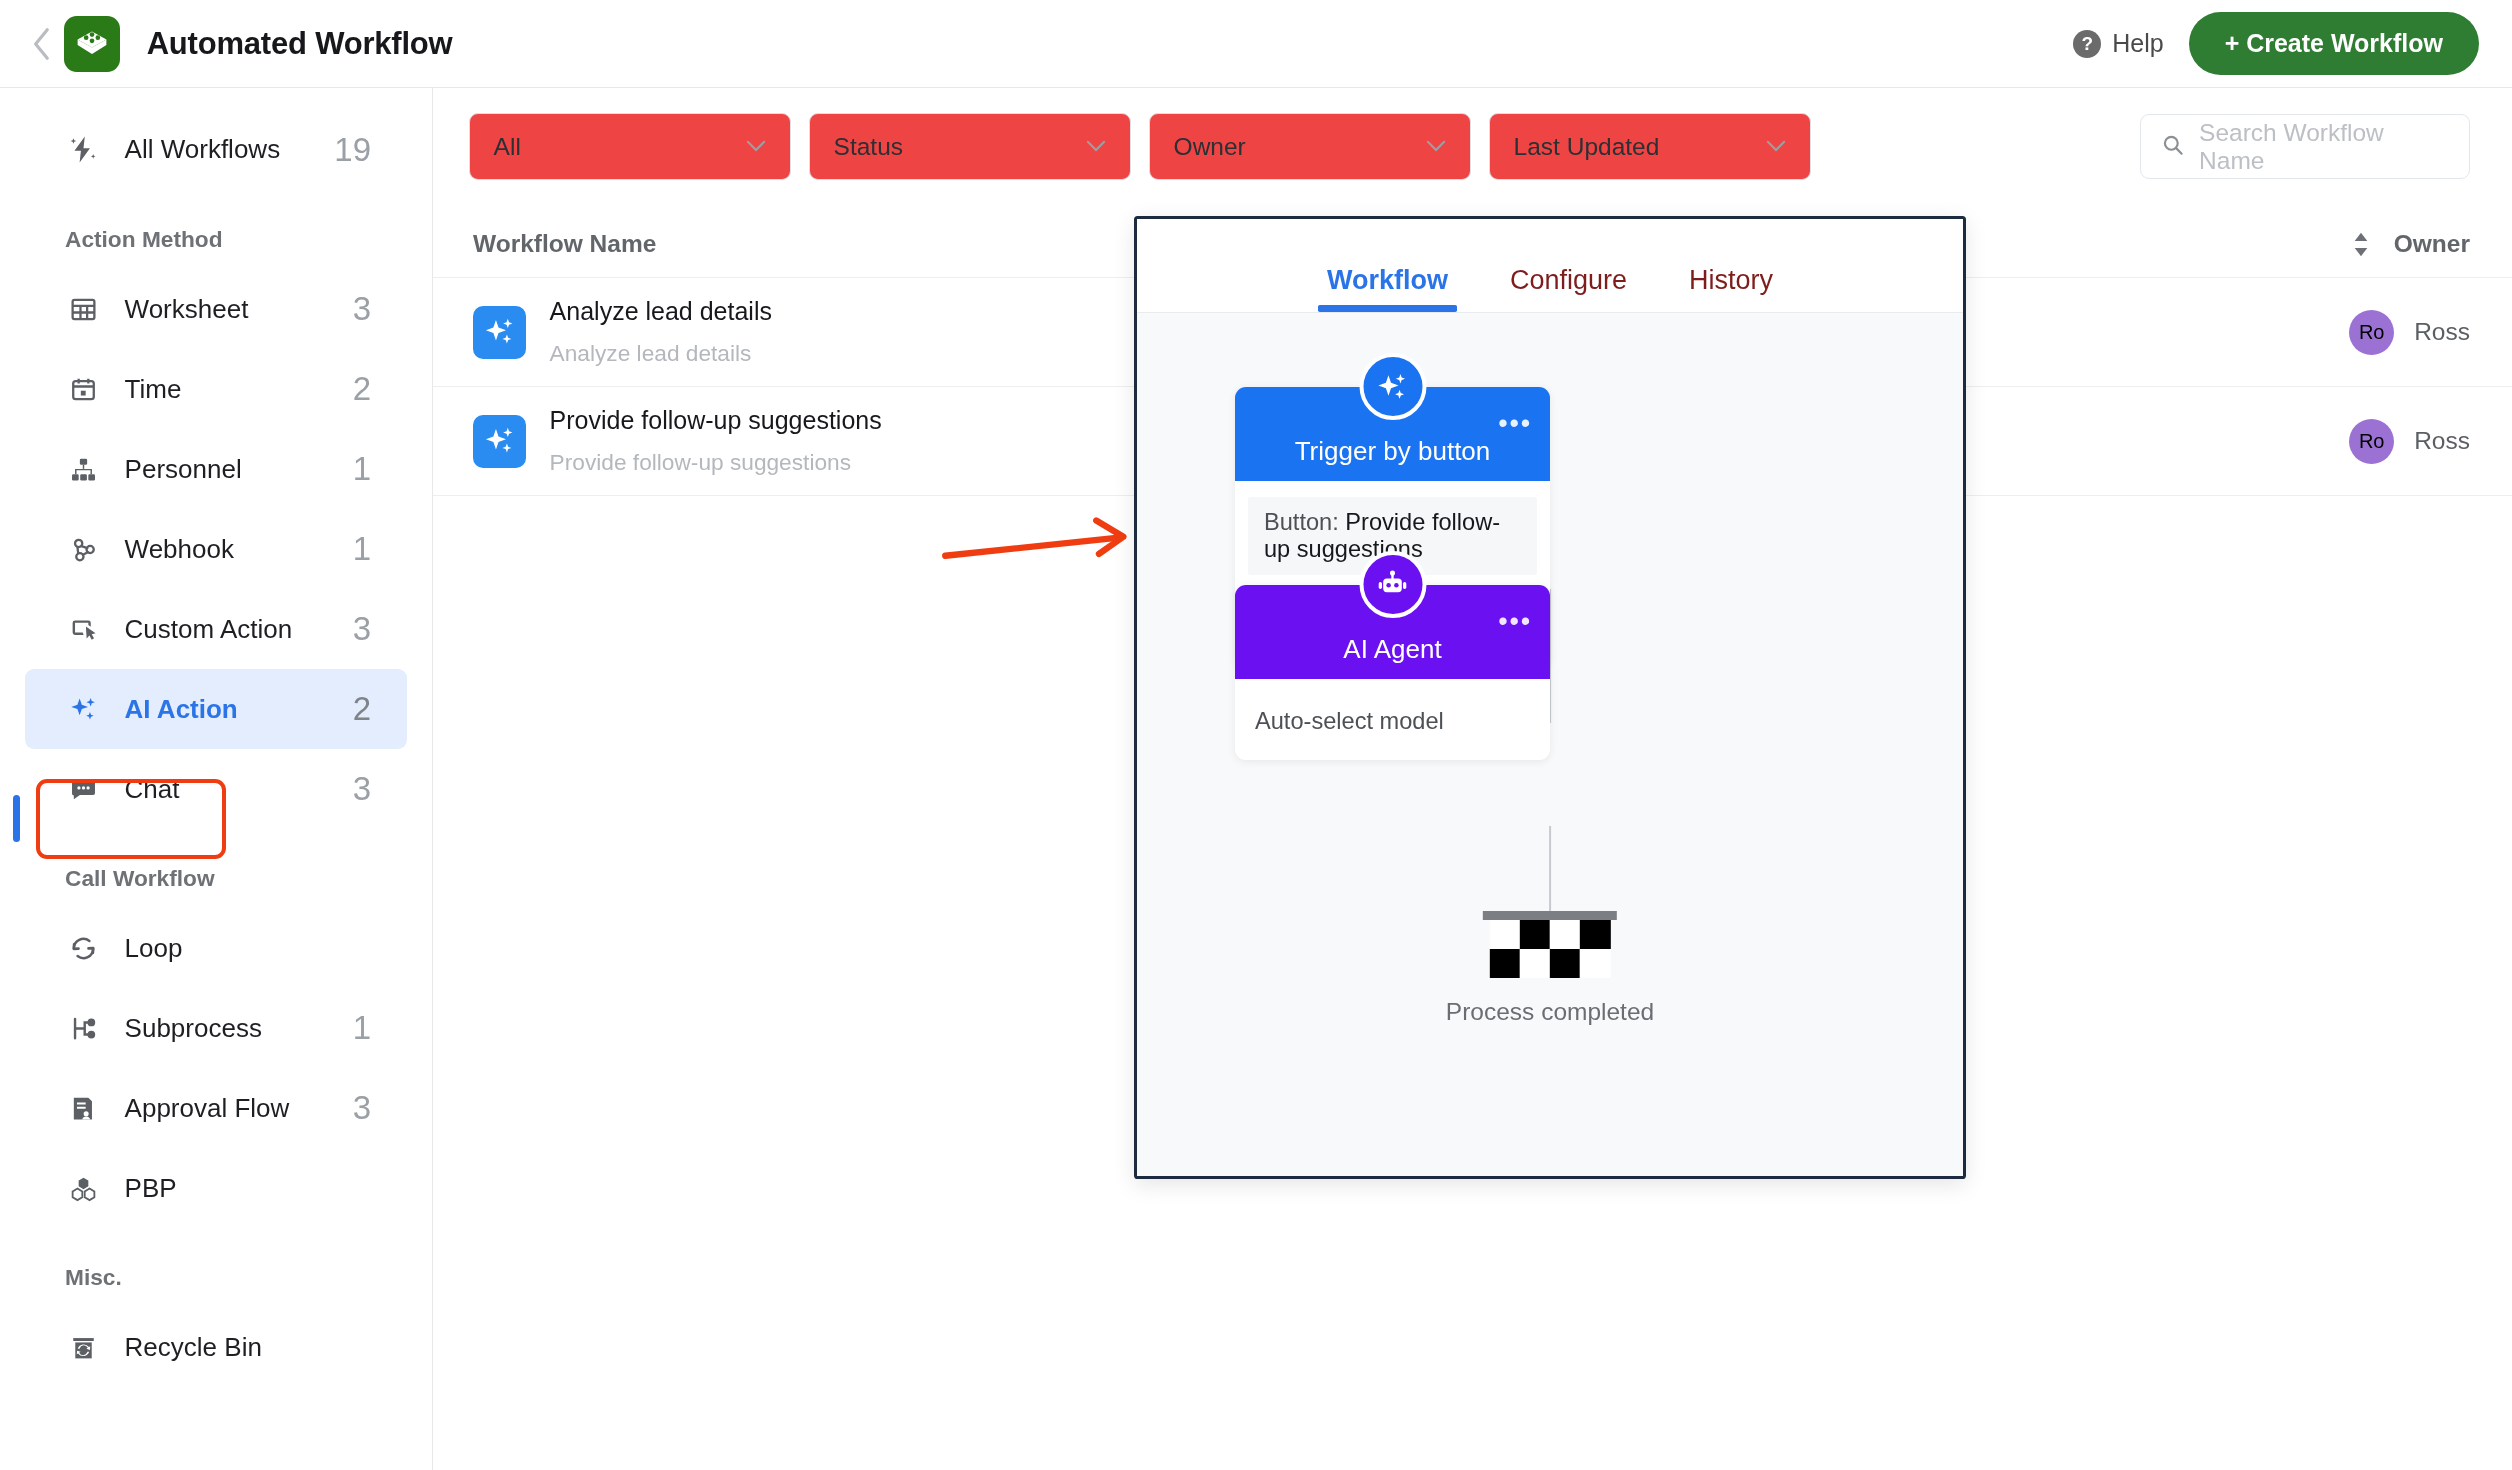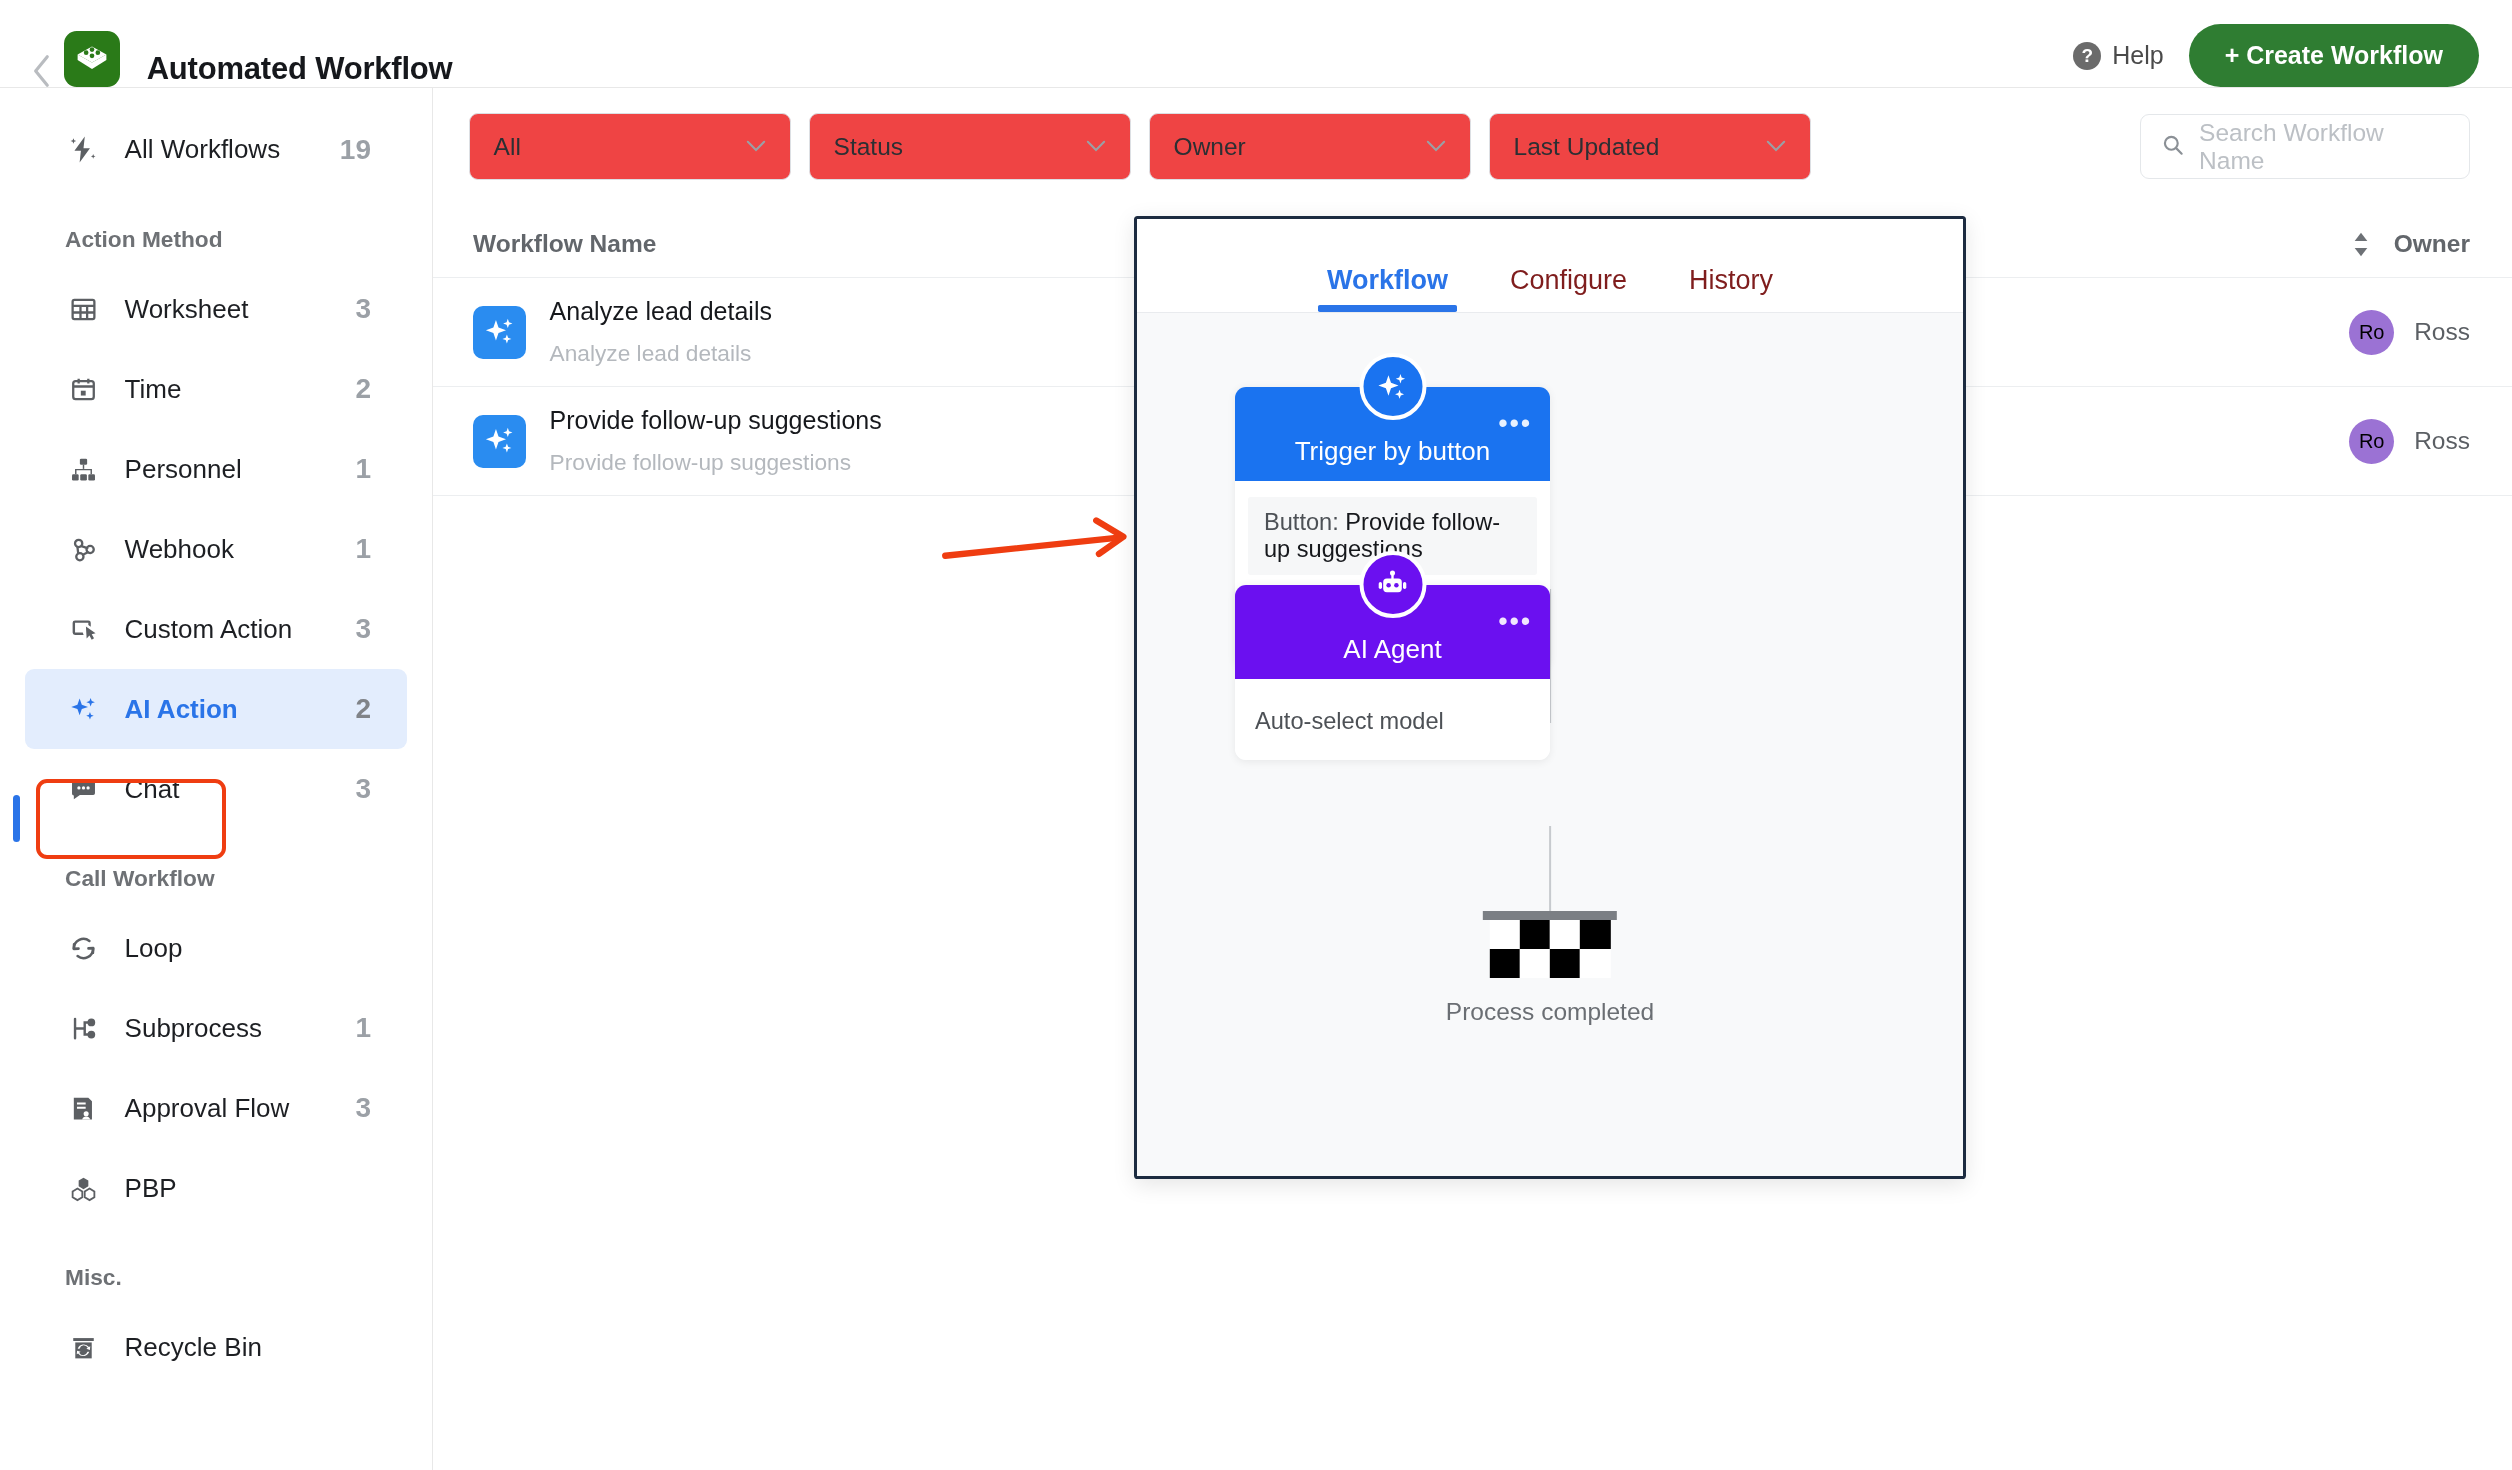--- a/index.html
+++ b/index.html
@@ -8,21 +8,21 @@
     font-family: "Liberation Sans", sans-serif;
     background: #ffffff;
     overflow: hidden;
   }
   .app { position: relative; width: 2512px; height: 1470px; }
 
   
   .header {
     position: absolute; top: 0; left: 0; right: 0; height: 88px;
     background: #fff; border-bottom: 0.9px solid #e8e8e8;
-    display: flex; align-items: flex-end;
+    display: flex; align-items: center;
   }
   .back-chevron {
     margin-left: 31px; width: 20px; height: 33px;
     color: #b9bcc0; display: flex; align-items: center; justify-content: center;
   }
   .logo {
     margin-left: 12.7px; width: 56px; height: 56px; border-radius: 12.7px;
     background: #2a7a18; display: flex; align-items: center; justify-content: center;
   }
   .app-title {
@@ -53,21 +53,21 @@
   .side-item {
     position: relative; height: 80px; display: flex; align-items: center;
     padding: 0 36px 0 40px; cursor: pointer; border-radius: 9px;
     margin: 0 25px 0 25px;
   }
   .side-item .ic {
     width: 36px; height: 36px; display: flex; align-items: center; justify-content: center;
     color: #5c5f63; flex: 0 0 36px;
   }
   .side-item .lbl { margin-left: 23.6px; font-size: 26px; color: #1d1f23; }
-  .side-item .cnt { margin-left: auto; font-size: 28px; color: #9ba0a6; font-weight: bold; }
+  .side-item .cnt { margin-left: auto; font-size: 33px; color: #9ba0a6; }
   .side-item.active { background: #e3edfd; }
   .side-item.active .lbl { color: #2a74e8; font-weight: bold; }
   .side-item.active .ic { color: #2a74e8; }
   .side-item.active .cnt { color: #808388; }
   .active-edge {
     position: absolute; left: 12.7px; top: 707px; width: 7.3px; height: 47px;
     background: #2a74e8; border-radius: 3.6px;
   }
   .anno-box {
     position: absolute; left: 36px; top: 691px; width: 190px; height: 80px;

